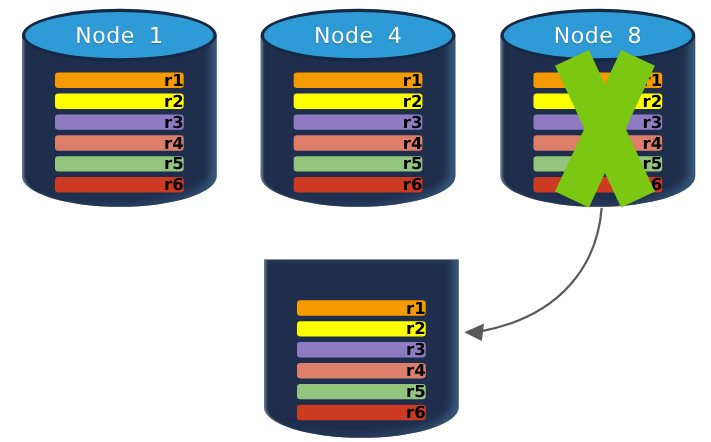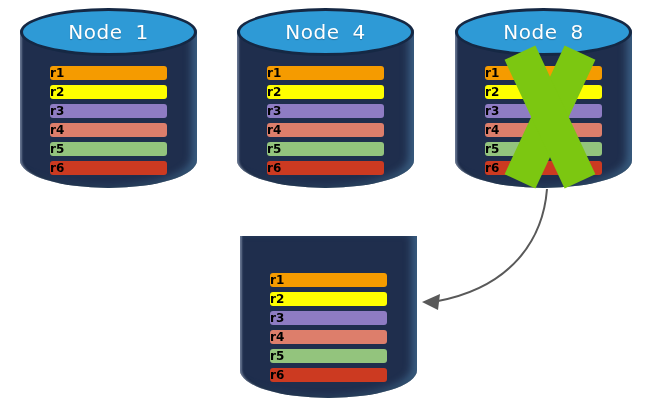--- a/index.html
+++ b/index.html
@@ -67,24 +67,24 @@
     display: flex;
     flex-direction: column;
     gap: 5px;
     z-index: 1;
   }
   .node-4 .rows { top: 61px; }
   .row {
     height: 14px;
     border-radius: 3px;
     color: var(--row-text);
-    font-size: 12px;
+    font-size: 15px;
     font-weight: bold;
     line-height: 14px;
-    text-align: left;
+    text-align: right;
   }
 
   
   .x-overlay {
     display: none;
     position: absolute;
     left: 0; top: 0; right: 0; bottom: 0;
     z-index: 3;
     pointer-events: none;
   }

